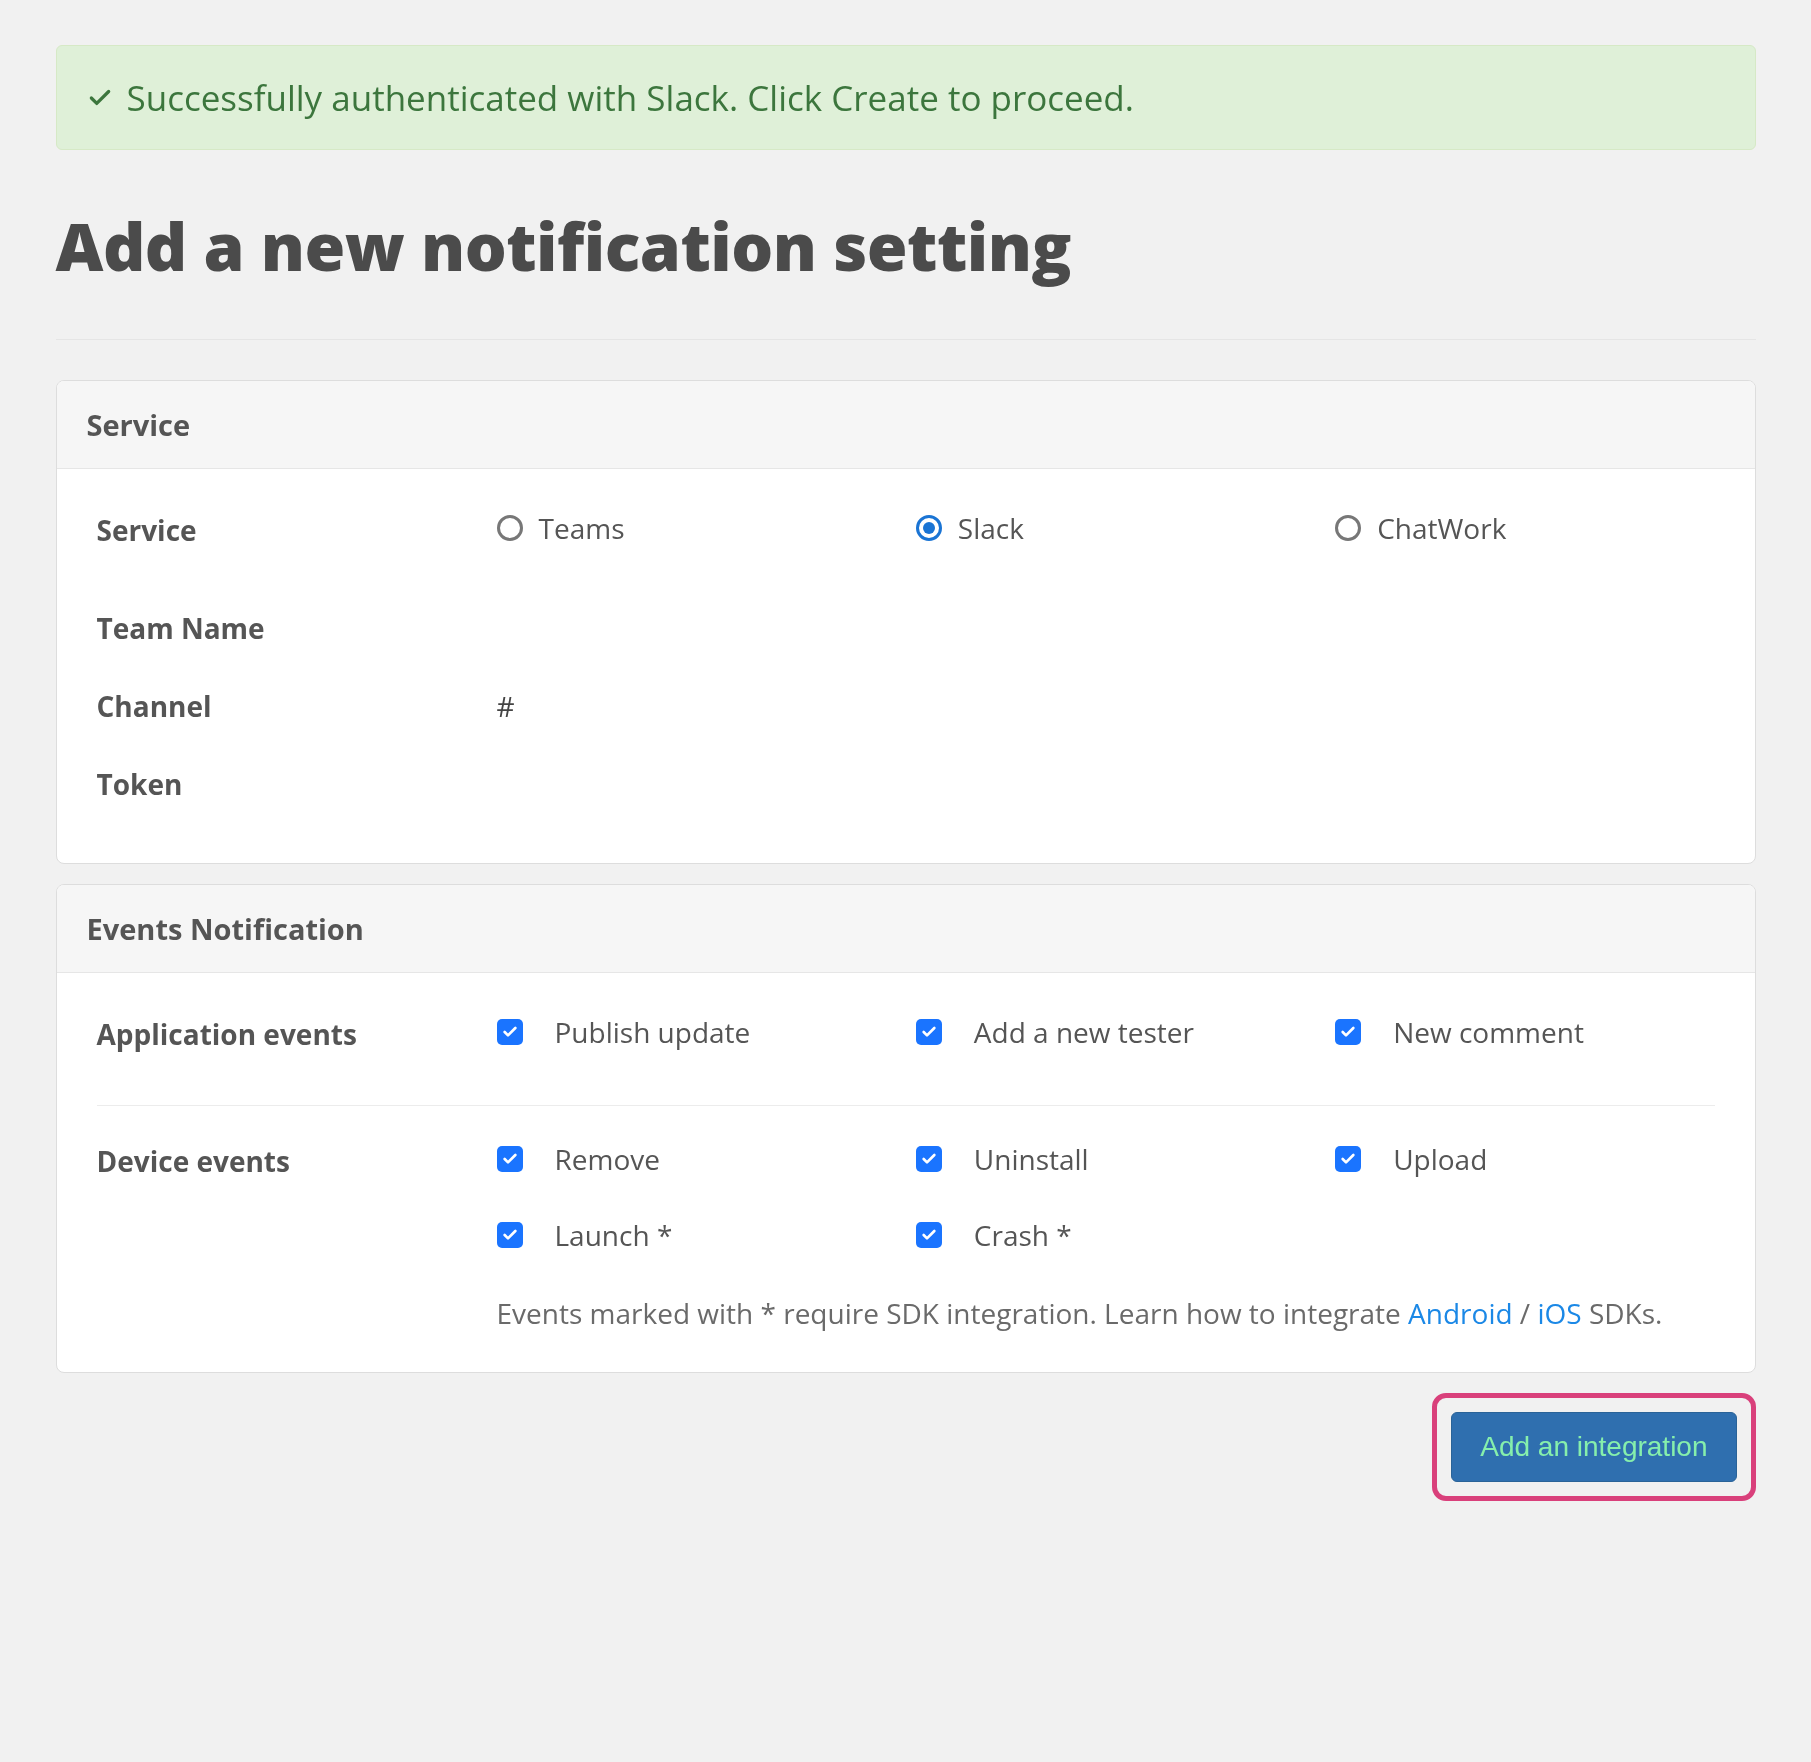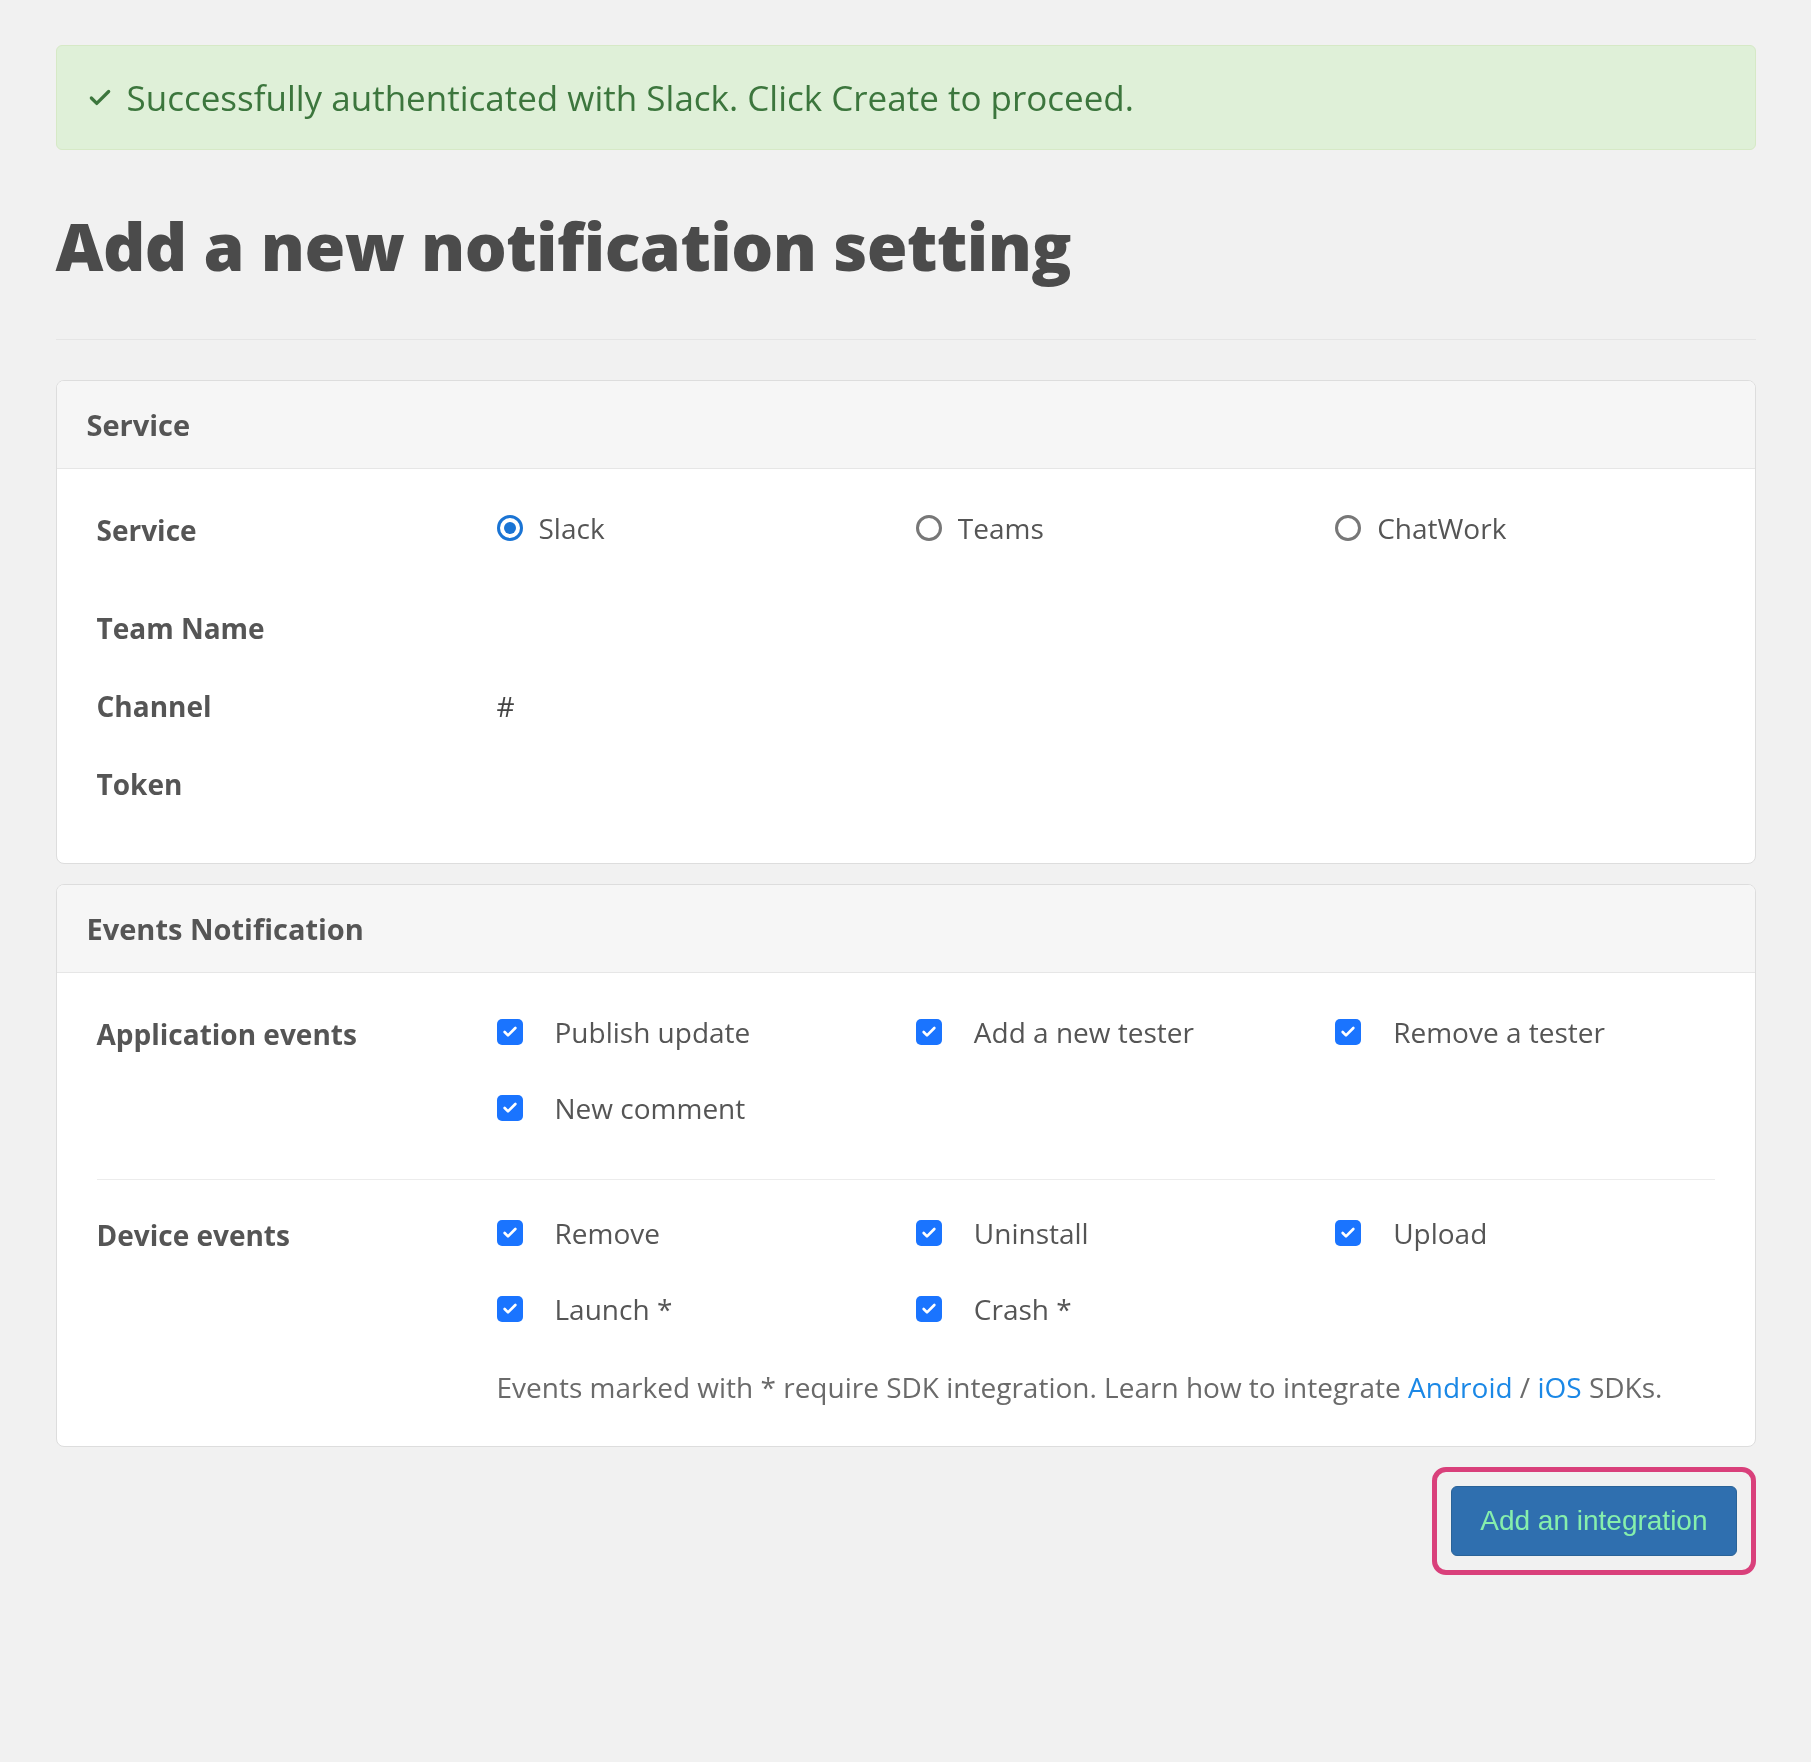--- a/index.html
+++ b/index.html
@@ -217,26 +217,26 @@
   <div class="hr"></div>
 
   <div class="card">
     <div class="card-header">Service</div>
     <div class="card-body">
       <div class="form-row first">
         <div class="label-col">Service</div>
         <div class="field-col">
           <div class="radio-grid">
             <label class="radio-option">
+              <span class="radio-circle"></span>
+              <span>Teams</span>
+            </label>
+            <label class="radio-option">
               <span class="radio-circle checked"></span>
               <span>Slack</span>
-            </label>
-            <label class="radio-option">
-              <span class="radio-circle"></span>
-              <span>Teams</span>
             </label>
             <label class="radio-option">
               <span class="radio-circle"></span>
               <span>ChatWork</span>
             </label>
           </div>
         </div>
       </div>
 
       <div style="height:30px"></div>
@@ -281,28 +281,20 @@
                   </svg>
                 </span>
               <span>Add a new tester</span>
             </label>
             <label class="check-option">
               <span class="check-box">
                   <svg width="16" height="16" viewBox="0 0 24 24" fill="none" stroke="#fff" stroke-width="4" stroke-linecap="round" stroke-linejoin="round">
                     <polyline points="20 6 9 17 4 12"></polyline>
                   </svg>
                 </span>
-              <span>Remove a tester</span>
-            </label>
-            <label class="check-option">
-              <span class="check-box">
-                  <svg width="16" height="16" viewBox="0 0 24 24" fill="none" stroke="#fff" stroke-width="4" stroke-linecap="round" stroke-linejoin="round">
-                    <polyline points="20 6 9 17 4 12"></polyline>
-                  </svg>
-                </span>
               <span>New comment</span>
             </label>
           </div>
         </div>
       </div>
 
       <div class="divider"></div>
 
       <div class="form-row">
         <div class="label-col">Device events</div>

